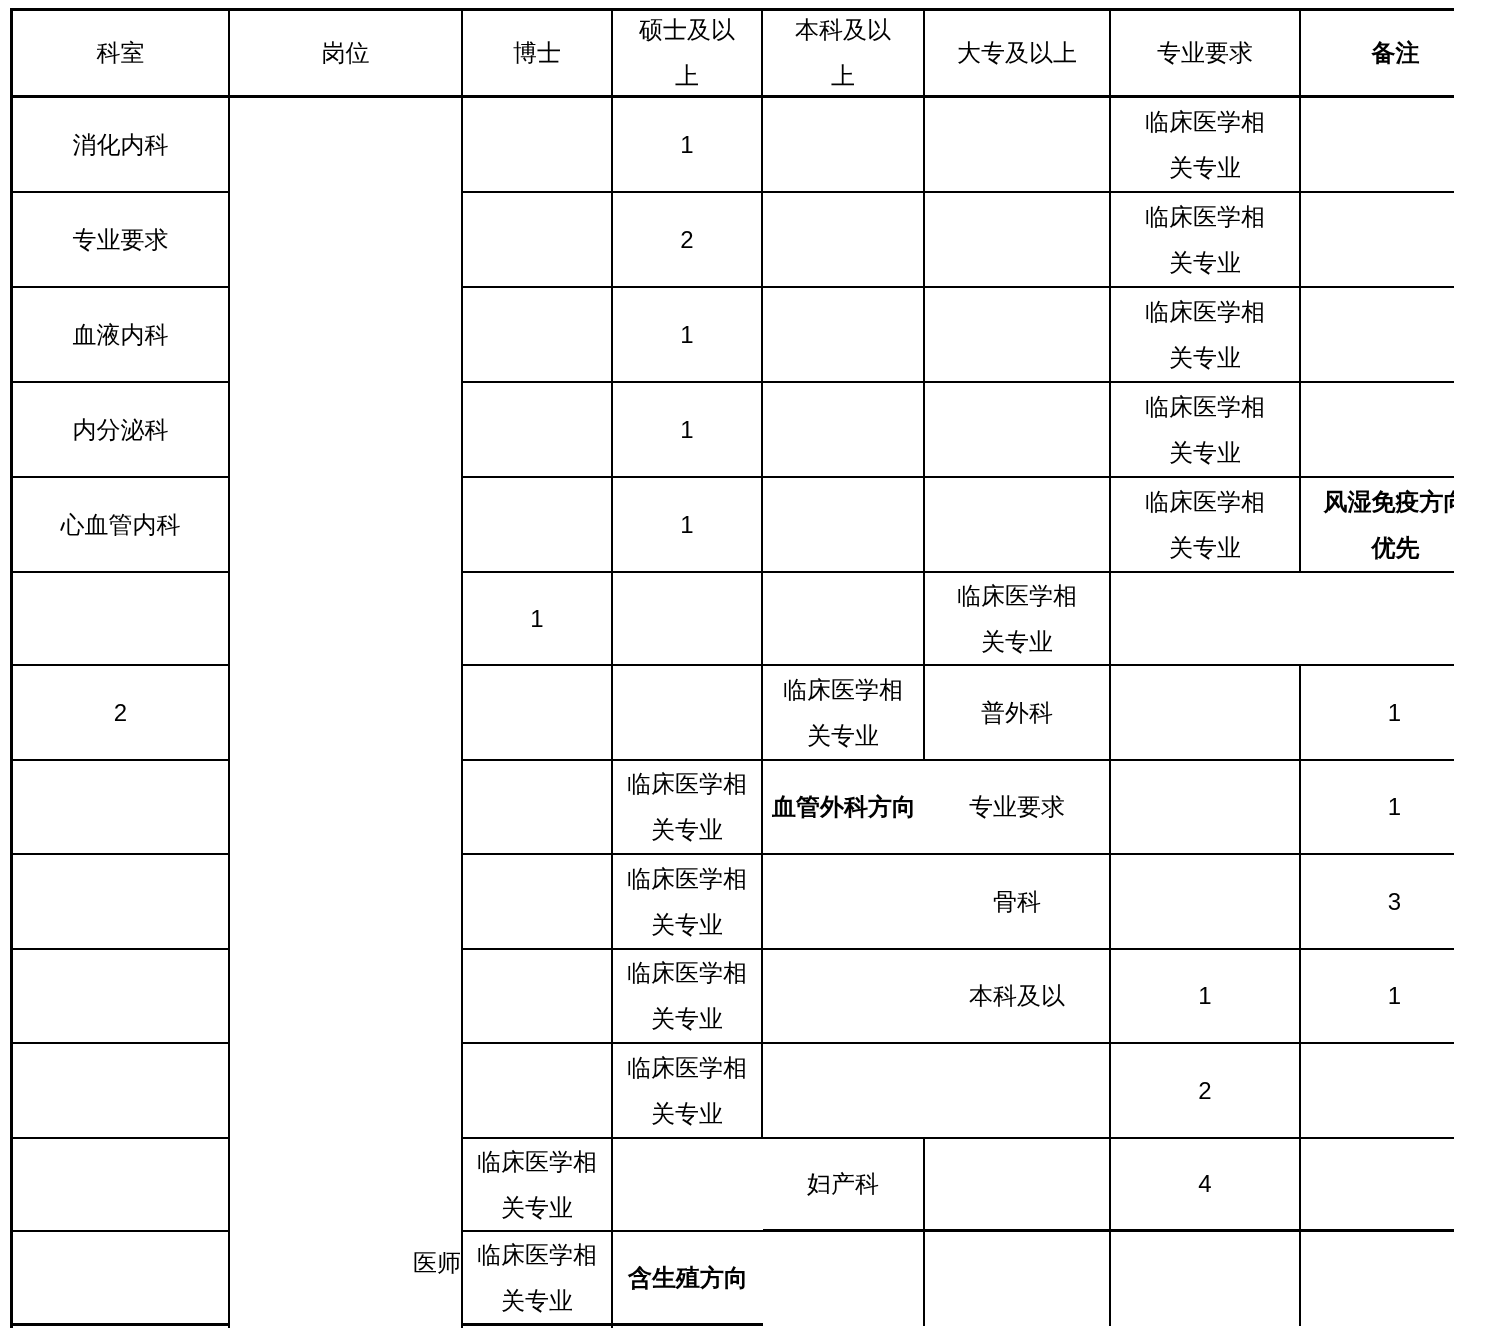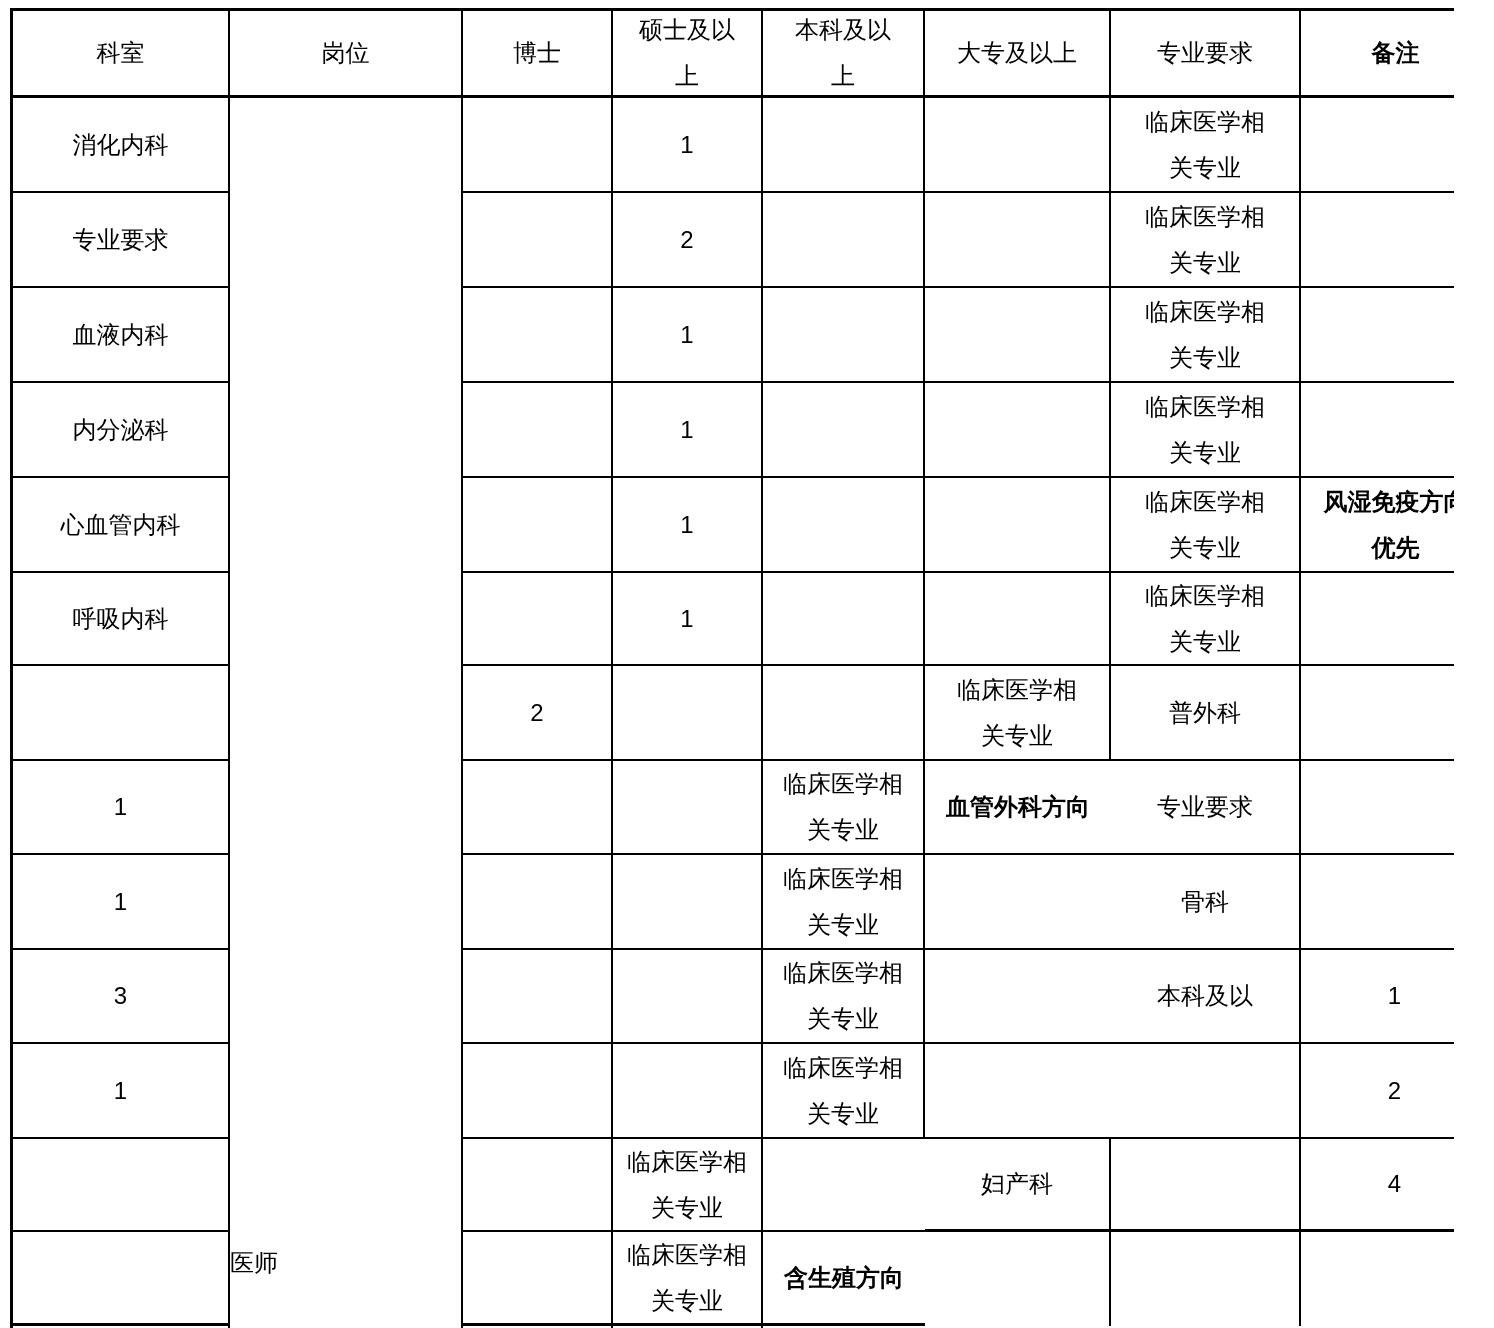--- a/index.html
+++ b/index.html
@@ -45,21 +45,21 @@
   .pos-cell {
     grid-column: 2 / 3;
     grid-row: 2 / 16;
     border-right: 2px solid #000;
     border-bottom: none;
     position: relative;
   }
   .pos-label {
     position: absolute;
     top: 1142px; left: 0; right: 0;
-    text-align: left;
+    text-align: right;
     font-size: 24px;
     line-height: 46px;
   }
 </style>
 </head>
 <body>
 
 <div class="page">
   <div class="grid">
 
@@ -117,21 +117,20 @@
     <div class="cell">心血管内科</div>
     <div class="cell"></div>
     <div class="cell">1</div>
     <div class="cell"></div>
     <div class="cell"></div>
     <div class="cell">临床医学相
 关专业</div>
     <div class="cell c-last">风湿免疫方向
 优先</div>
 
-    <div class="cell">呼吸内科</div>
     <div class="cell"></div>
     <div class="cell">1</div>
     <div class="cell"></div>
     <div class="cell"></div>
     <div class="cell">临床医学相
 关专业</div>
     <div class="cell c-last"></div>
 
     <div class="cell"></div>
     <div class="cell">2</div>

